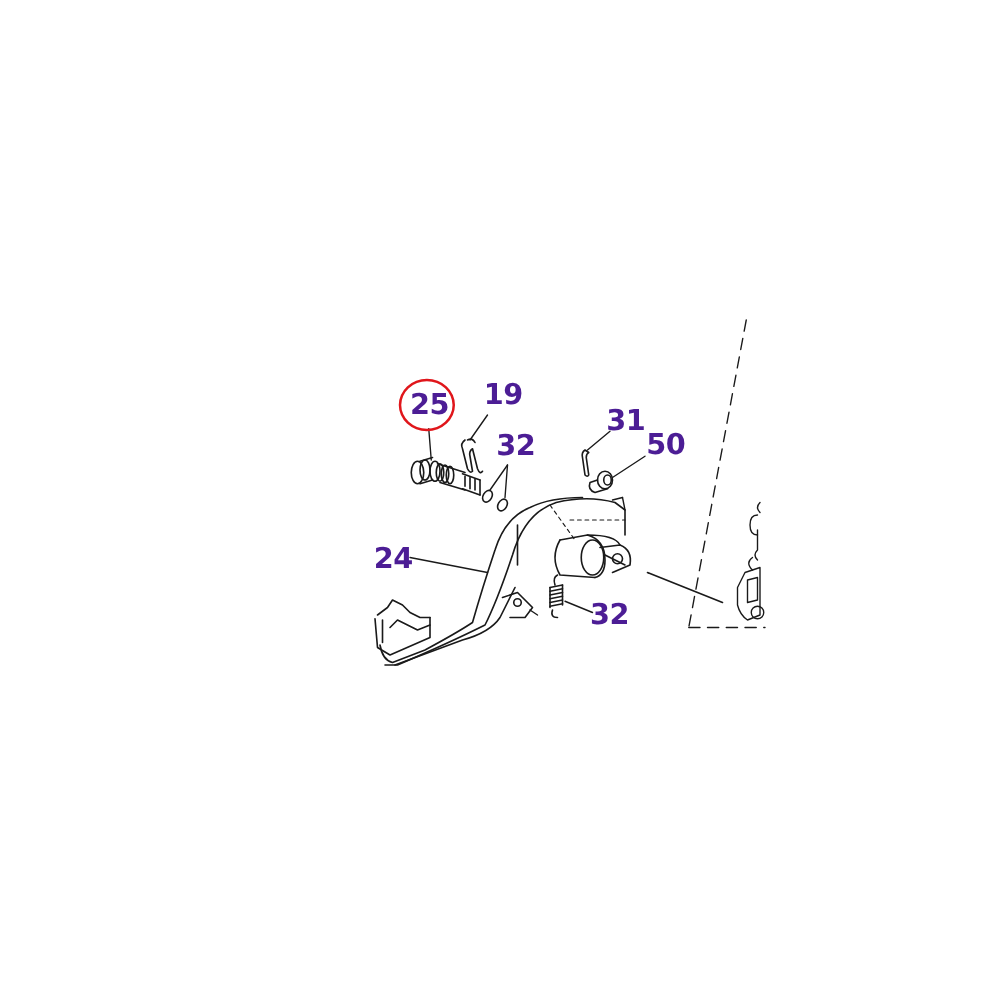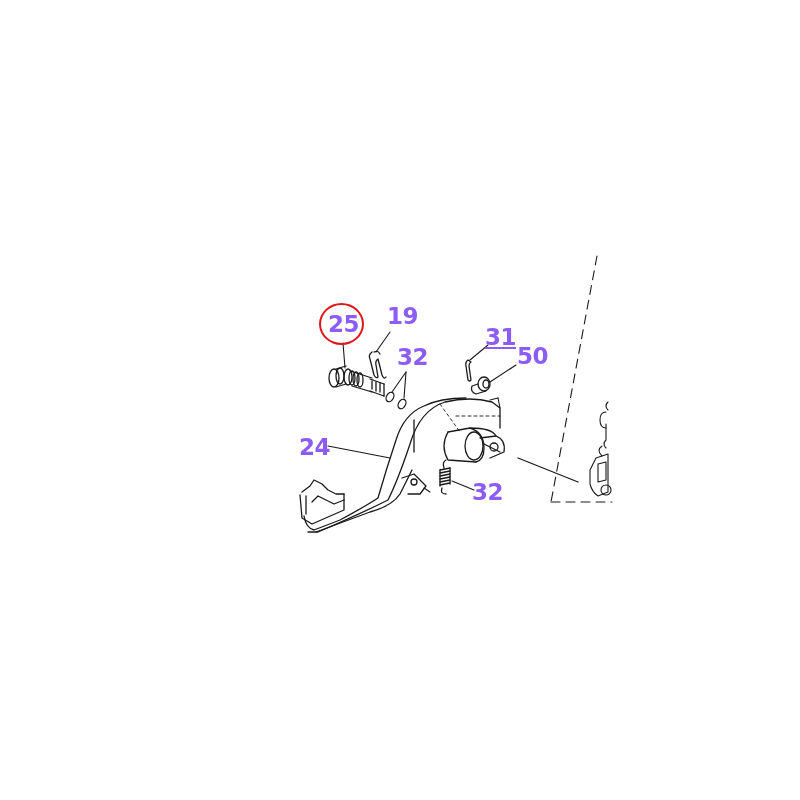--- a/index.html
+++ b/index.html
@@ -4,21 +4,21 @@
   <style>
     html, body { margin: 0; padding: 0; background: #ffffff; }
     body { width: 800px; height: 800px; position: relative; overflow: hidden;
            font-family: "DejaVu Sans", sans-serif; }
     #canvas { position: absolute; left: 0; top: 0; width: 800px; height: 800px; }
     .callout {
       position: absolute;
       font-family: "DejaVu Sans", sans-serif;
       font-weight: bold;
       font-size: 23px;
-      color: #8b5cf6;
+      color: #4c1d95;
       line-height: 1;
       letter-spacing: -0.5px;
     }
     .highlight-ring {
       position: absolute;
       border: 2.5px solid #e0161b;
       border-radius: 50%;
       box-sizing: border-box;
     }
   </style>
@@ -128,16 +128,16 @@
       <line x1="498" y1="398" x2="500" y2="408"></line>
     </g>
   </g>
 </svg>
 
 <div class="highlight-ring" style="left:319px; top:303px; width:45px; height:42px;"></div>
 
 <span class="callout" style="left:328px; top:313px;">25</span>
 <span class="callout" style="left:387px; top:305px;">19</span>
 <span class="callout" style="left:397px; top:346px;">32</span>
-<span class="callout" style="left:485px; top:326px;text-decoration:underline;">31</span>
+<span class="callout" style="left:485px; top:326px;">31</span>
 <span class="callout" style="left:517px; top:345px;">50</span>
 <span class="callout" style="left:299px; top:436px;">24</span>
 <span class="callout" style="left:472px; top:481px;">32</span>
 
 </body></html>

